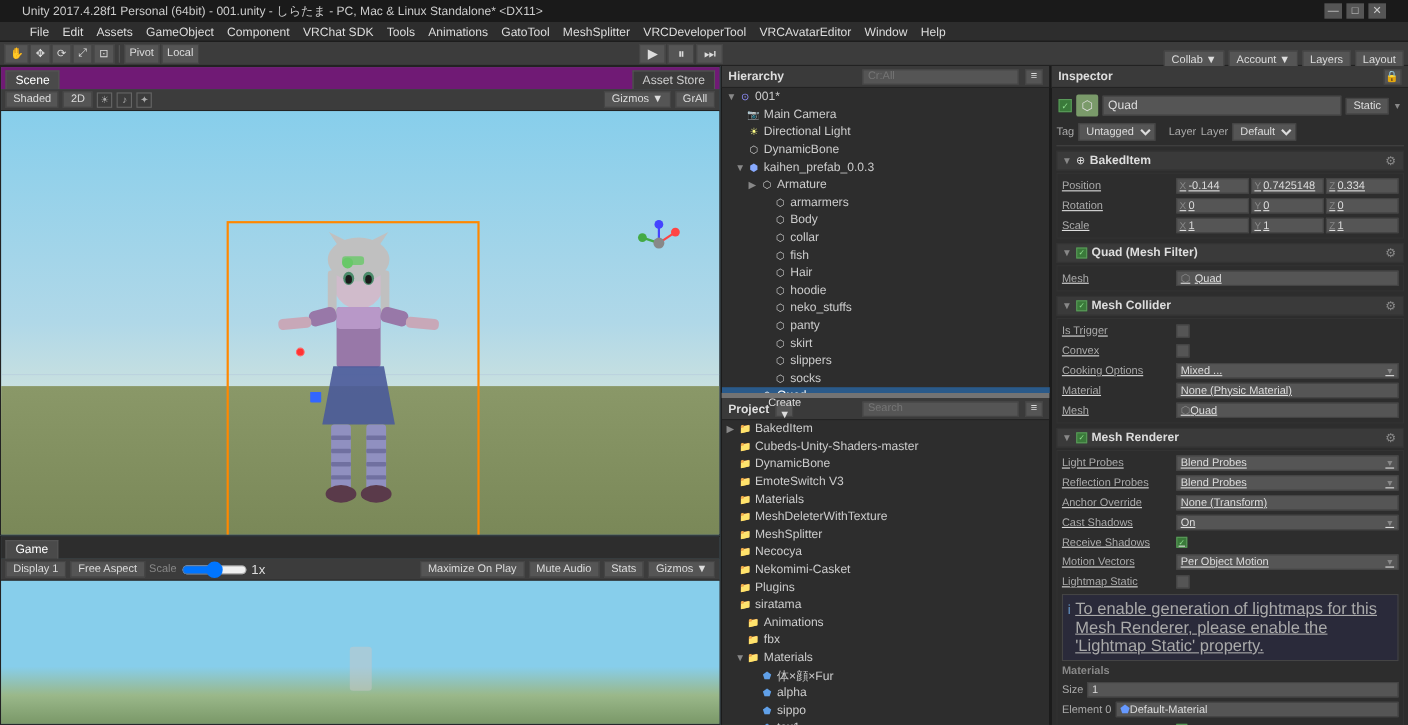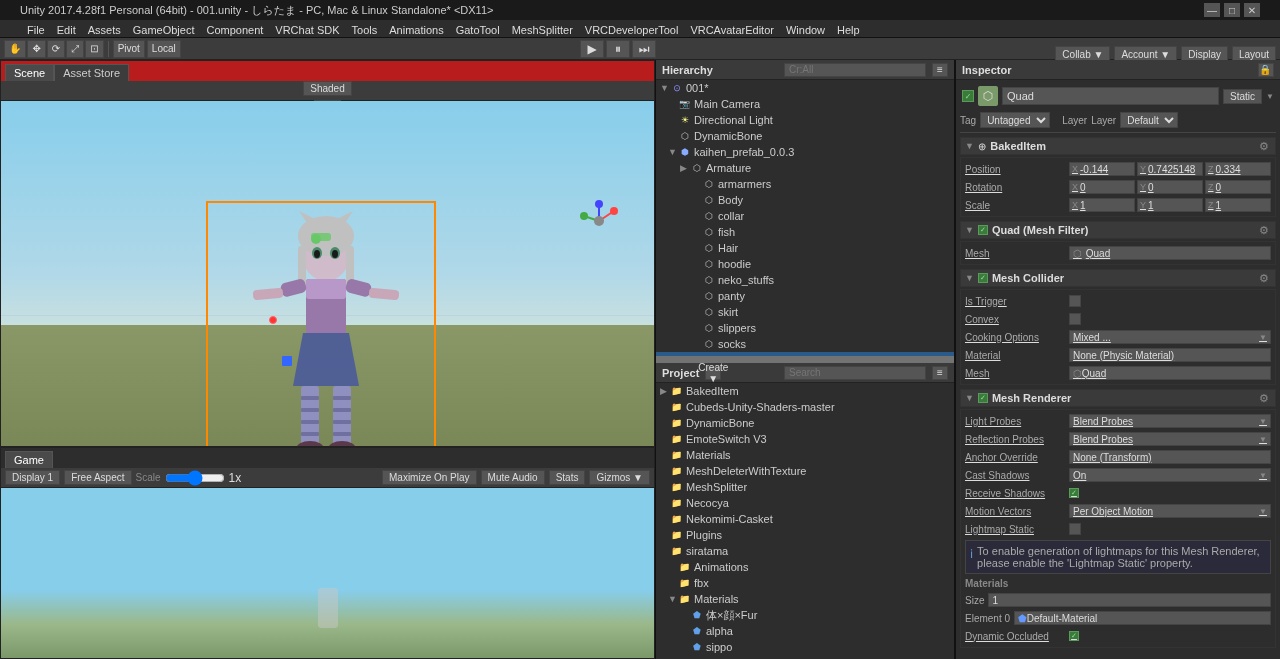--- a/index.html
+++ b/index.html
@@ -96,21 +96,20 @@
     }
     
     #scene-toolbar {
       height: 20px;
       background: #3c3c3c;
       display: flex;
       align-items: center;
       padding: 0 4px;
       gap: 4px;
       border-bottom: 1px solid #222;
-      flex-direction: column;
     }
     
     .scene-toolbar-btn {
       padding: 1px 6px;
       background: #555;
       border: 1px solid #444;
       font-size: 10px;
       color: #ddd;
       cursor: pointer;
     }
@@ -189,21 +188,21 @@
       display: flex;
       flex-direction: column;
       background: #2d2d2d;
       border-left: 1px solid #111;
       border-right: 1px solid #111;
     }
     
     #hierarchy-panel {
       flex: 1;
       overflow: hidden;
-      border-bottom: 7px solid #737373;
+      border-bottom: 5px solid #737373;
     }
     
     #project-panel {
       flex: 1;
       overflow: hidden;
     }
     
     .panel-header {
       height: 20px;
       background: #3a3a3a;
@@ -621,32 +620,32 @@
   <div class="spacer"></div>
   <div class="play-controls">
     <button class="play-btn">▶</button>
     <button class="play-btn">⏸</button>
     <button class="play-btn">⏭</button>
   </div>
   <div class="spacer"></div>
   <div class="account-area">
     <button class="account-btn">Collab ▼</button>
     <button class="account-btn">Account ▼</button>
-    <button class="layers-btn">Display</button>
+    <button class="layers-btn">Layers</button>
     <button class="layers-btn">Layout</button>
   </div>
 </div>
 
 <div id="main-layout">
 
   <div id="left-panels">
 
     <div id="scene-panel" style="flex:1; display:flex; flex-direction:column;">
 
-      <div style="background:#b91c1c; display:flex; align-items:flex-end; padding:0 4px; height:20px;">
+      <div style="background:#701a75; display:flex; align-items:flex-end; padding:0 4px; height:20px;justify-content:space-between;">
         <div class="scene-tab active">Scene</div>
         <div class="scene-tab">Asset Store</div>
       </div>
 
       <div id="scene-toolbar">
         <button class="scene-toolbar-btn">Shaded</button>
         <button class="scene-toolbar-btn">2D</button>
         <span style="width:14px;height:14px;border:1px solid #666;display:inline-flex;align-items:center;justify-content:center;font-size:9px;color:#aaa;cursor:pointer;">☀</span>
         <span style="width:14px;height:14px;border:1px solid #666;display:inline-flex;align-items:center;justify-content:center;font-size:9px;color:#aaa;cursor:pointer;">♪</span>
         <span style="width:14px;height:14px;border:1px solid #666;display:inline-flex;align-items:center;justify-content:center;font-size:9px;color:#aaa;cursor:pointer;">✦</span>
@@ -725,21 +724,21 @@
             <circle cx="25" cy="25" r="5" fill="#888"></circle>
           </svg>
         </div>
 
         <div style="position:absolute; top:215px; left:268px; width:8px; height:8px; background:#ff3333; border-radius:50%; border:1px solid #ff6666;"></div>
 
         <div style="position:absolute; top:255px; left:281px; width:10px; height:10px; background:#3366ff; border-radius:1px;"></div>
       </div>
     </div>
 
-    <div id="game-panel" style="height:212px; display:flex; flex-direction:column;">
+    <div id="game-panel" style="height:172px; display:flex; flex-direction:column;">
       <div style="background:#2d2d2d; display:flex; align-items:flex-end; padding:0 4px; height:20px;">
         <div class="scene-tab active">Game</div>
       </div>
       <div id="game-toolbar">
         <button class="scene-toolbar-btn">Display 1</button>
         <button class="scene-toolbar-btn">Free Aspect</button>
         <span style="color:#888;font-size:10px;">Scale</span>
         <input type="range" style="width: 60px; height: 10px;" value="50">
         <span style="color:#ddd;font-size:12px;">1x</span>
         <div style="flex:1;"></div>
@@ -1160,21 +1159,21 @@
             <span class="dropdown-arrow">▼</span>
           </div>
         </div>
         <div class="prop-row">
           <span class="prop-label">Lightmap Static</span>
           <div class="check-disabled"></div>
         </div>
 
         <div class="info-box">
           <span class="info-icon">ℹ</span>
-          <span style="font-size:11px;">To enable generation of lightmaps for this Mesh Renderer, please enable the 'Lightmap Static' property.</span>
+          <span style="font-size:15px;text-decoration:underline;">To enable generation of lightmaps for this Mesh Renderer, please enable the 'Lightmap Static' property.</span>
         </div>
 
         <div style="font-size:10px;color:#888;padding:2px 0;font-weight:bold;margin-top:2px;">Materials</div>
         <div class="mat-size-row">
           <span>Size</span>
           <div class="prop-value" style="width:40px;">
             <span>1</span>
           </div>
         </div>
         <div class="mat-size-row">

